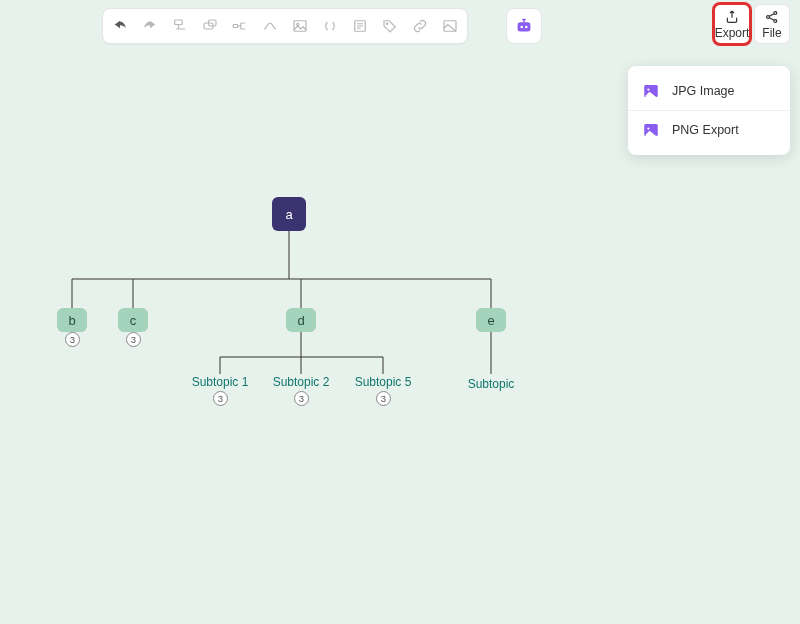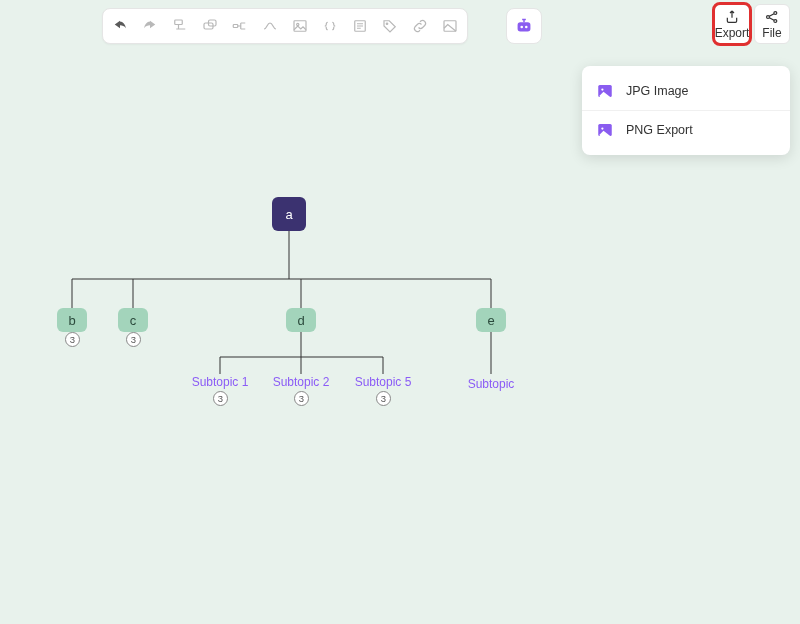--- a/index.html
+++ b/index.html
@@ -82,21 +82,21 @@
       outline: 3px solid #e03030;
       outline-offset: -1px;
     }
     .topright-btn svg { width: 16px; height: 16px; }
 
     
     .export-menu {
       position: absolute;
       top: 66px;
       right: 10px;
-      width: 208px;
+      width: 162px;
       background: #fff;
       border-radius: 8px;
       box-shadow: 0 3px 14px rgba(0,0,0,0.12);
       padding: 6px 0;
     }
     .export-item {
       display: flex;
       align-items: center;
       padding: 10px 14px;
       cursor: pointer;
@@ -177,21 +177,21 @@
       display: flex;
       align-items: center;
       justify-content: center;
       color: #555;
       cursor: pointer;
     }
 
     .leaf-label {
       position: absolute;
       font-size: 12px;
-      color: #8b5cf6;
+      color: #0f766e;
       text-align: center;
       transform: translateX(-50%);
       cursor: pointer;
     }
 
     svg.connectors {
       position: absolute;
       top: 0; left: 0;
       width: 800px;
       height: 624px;

